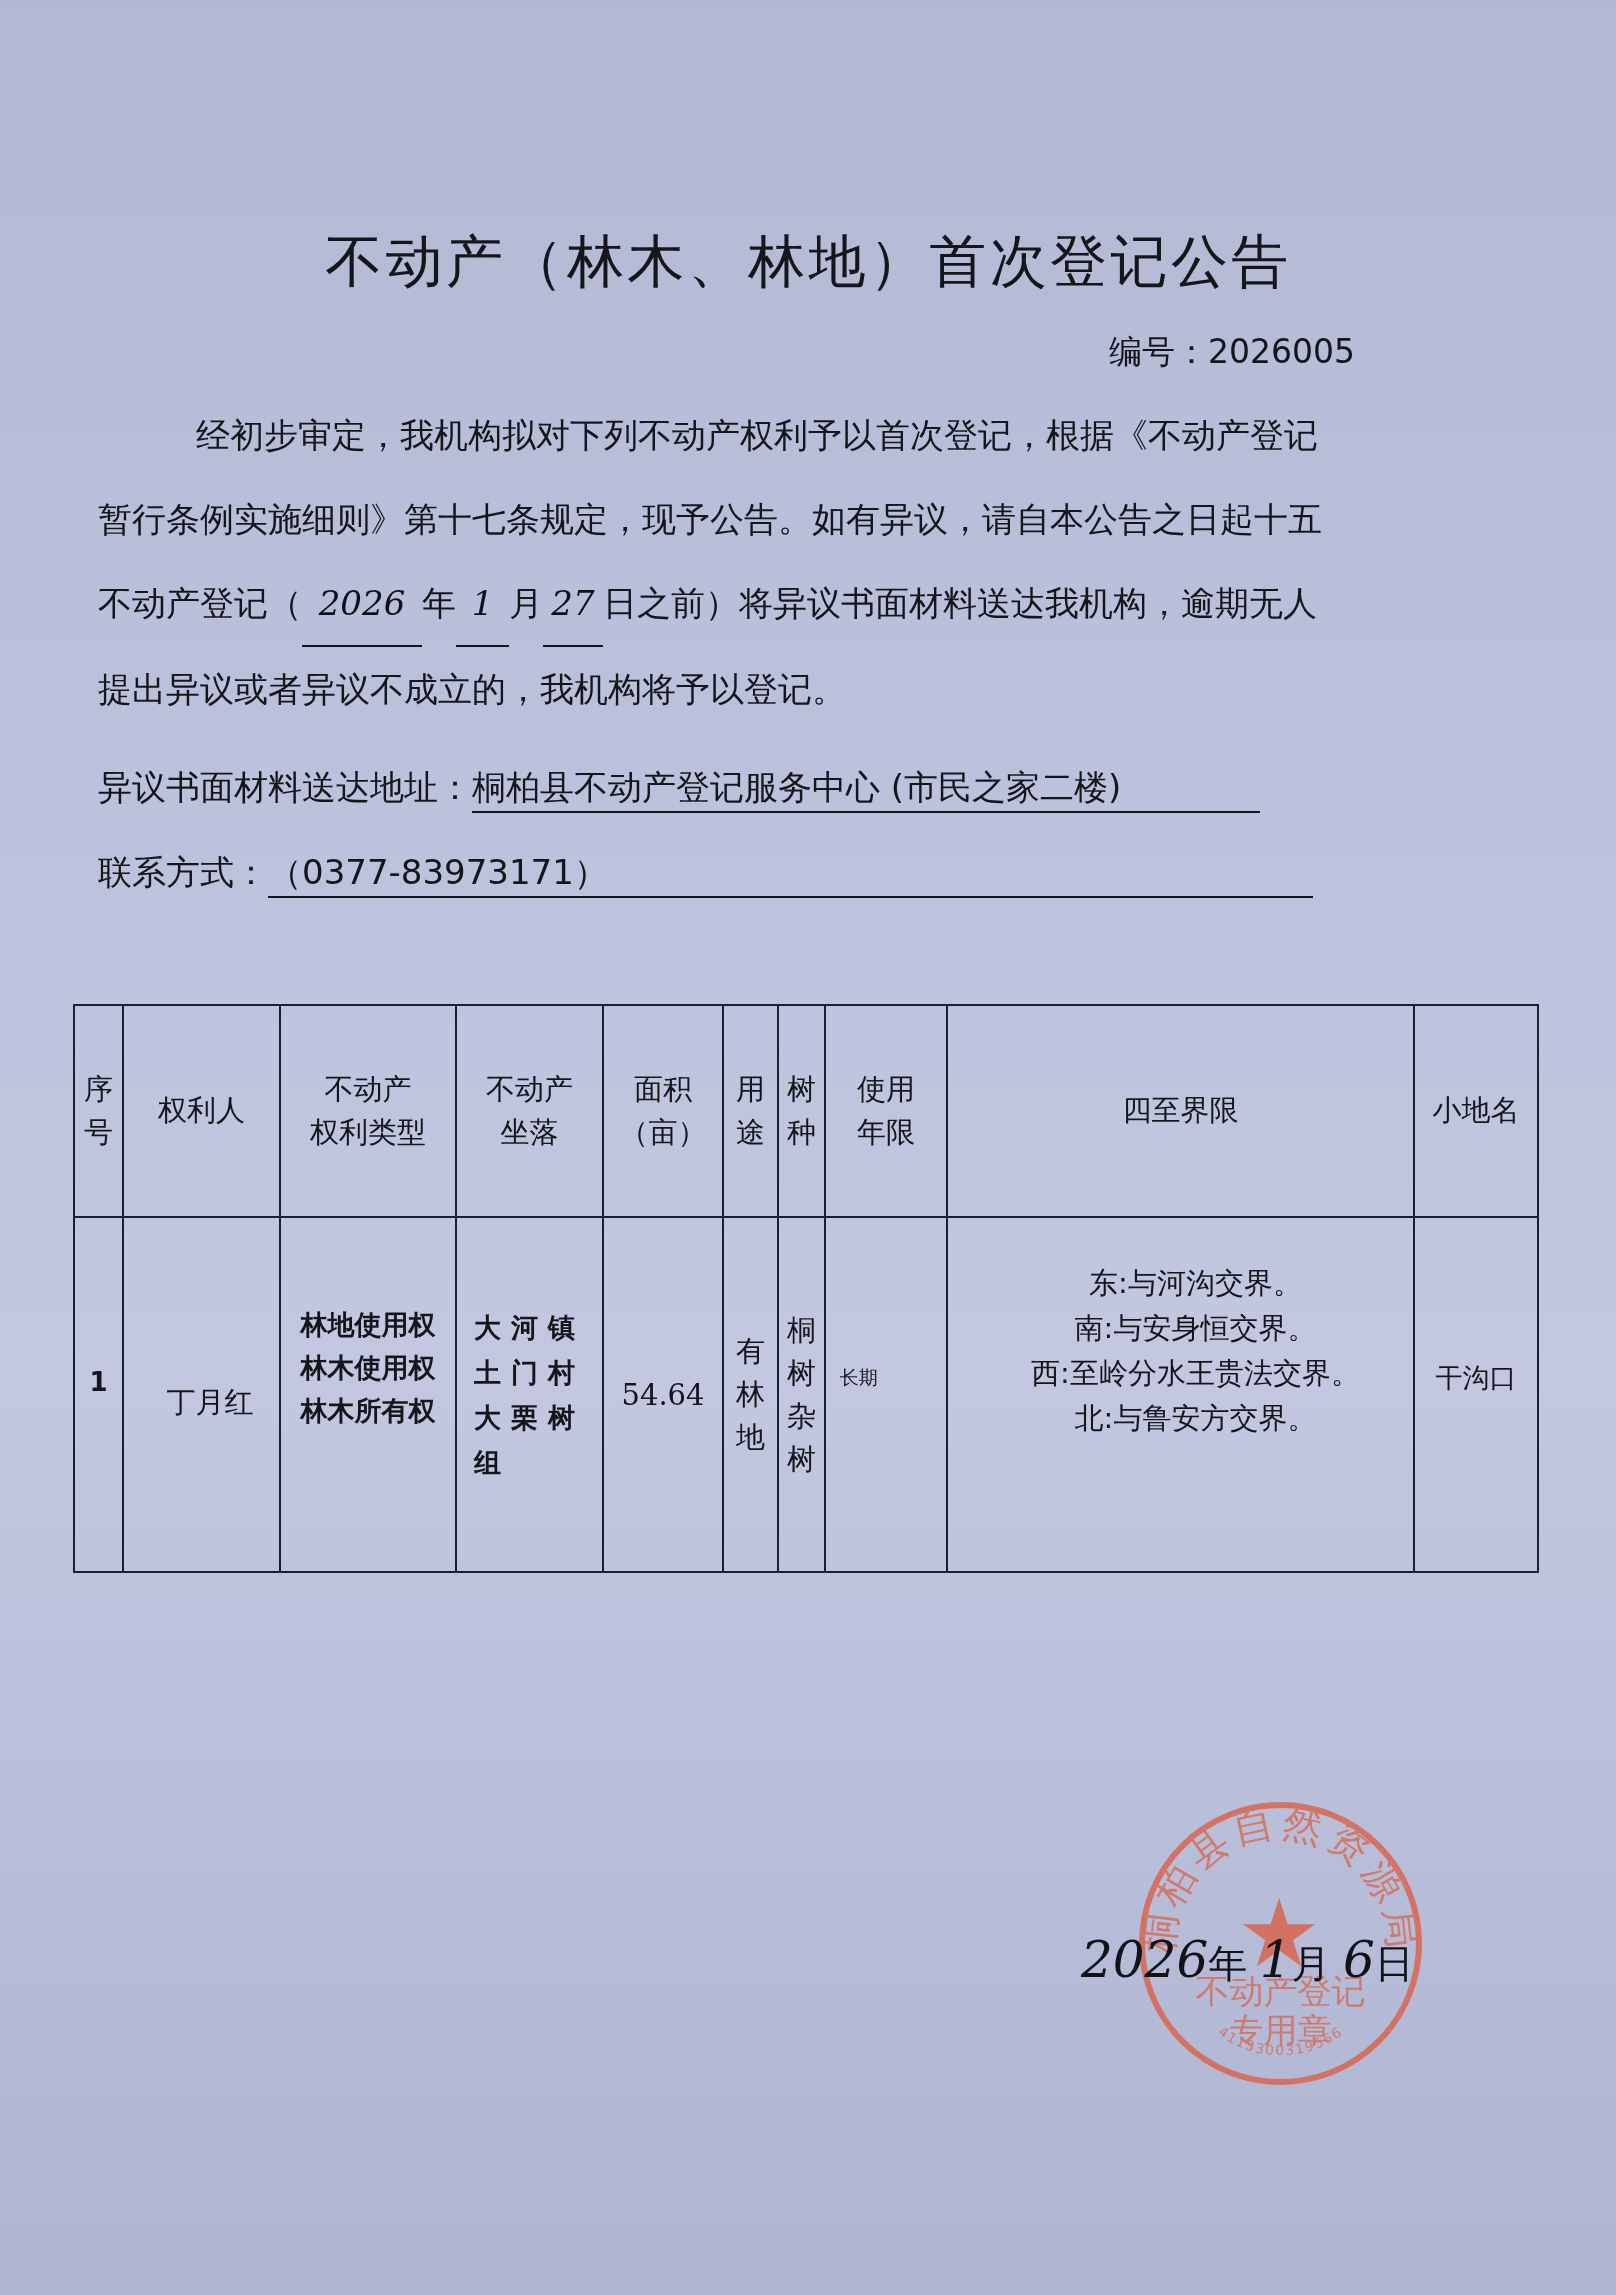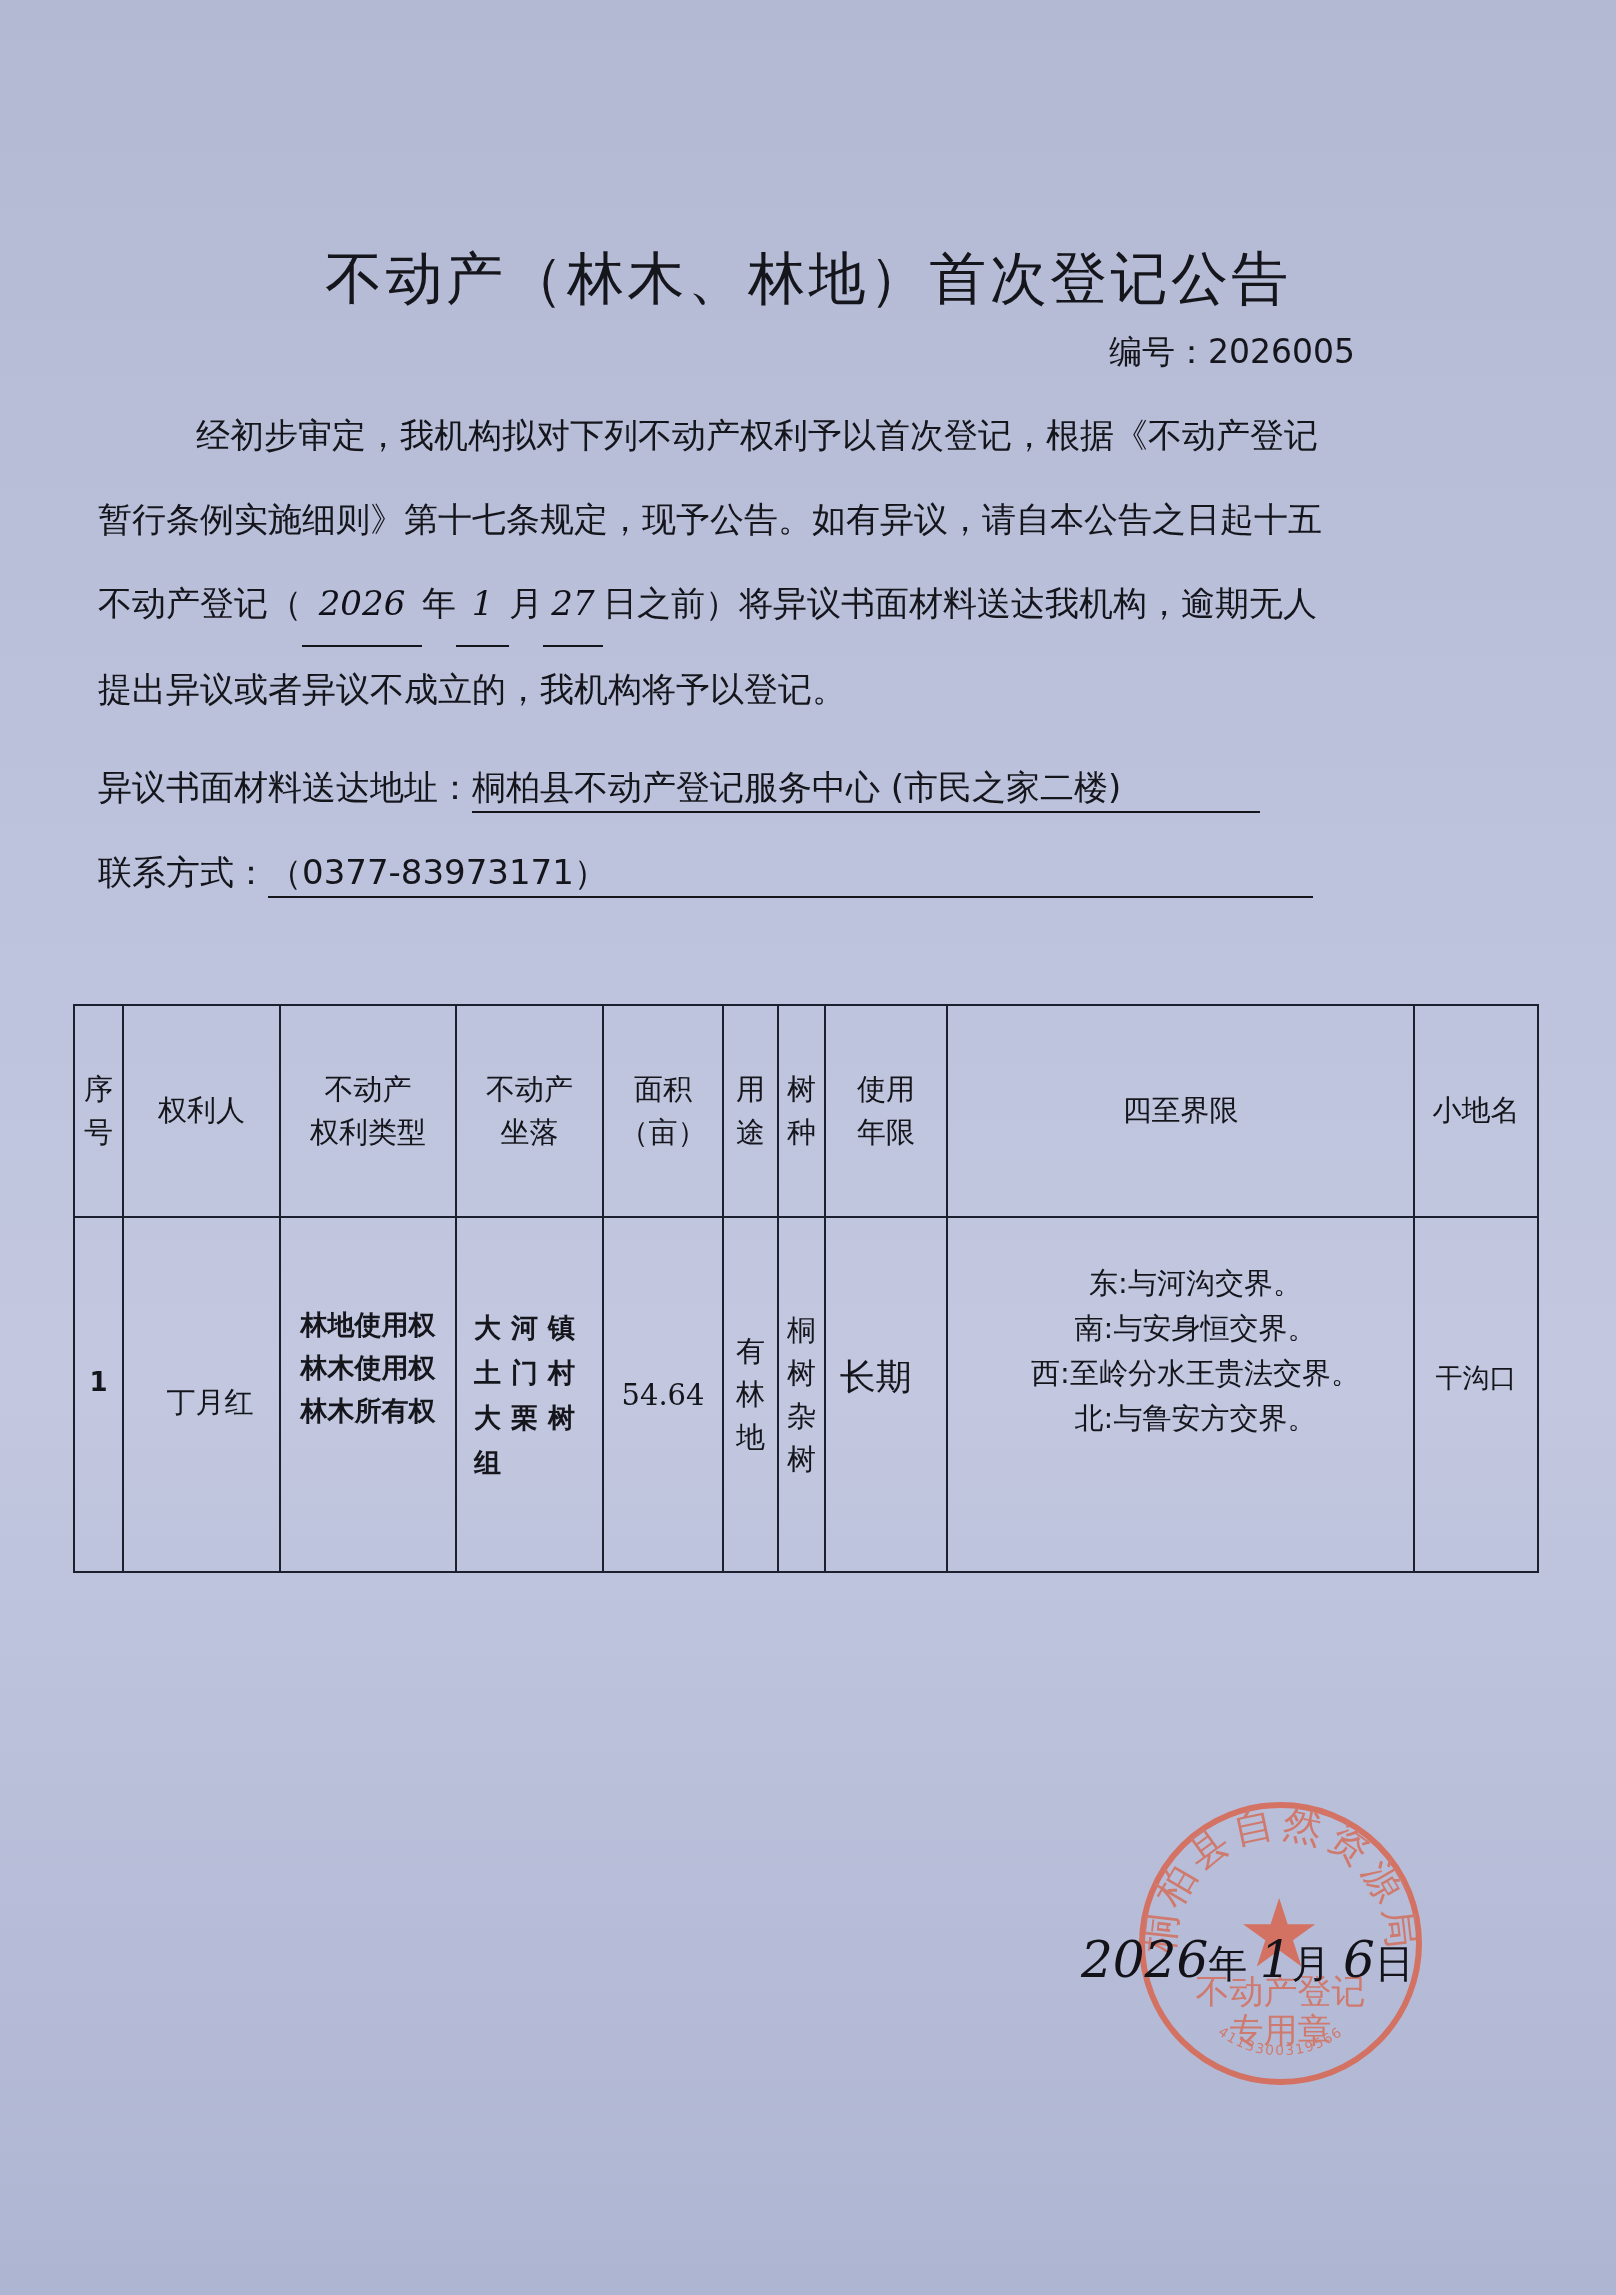--- a/index.html
+++ b/index.html
@@ -4,21 +4,21 @@
   <style>
     html, body { margin: 0; padding: 0; }
     body {
       width: 1617px; height: 2295px; overflow: hidden;
       background: linear-gradient(180deg, #b3b9d3 0%, #bcc2dc 35%, #c3c8e0 60%, #aeb5d2 100%);
       font-family: "DejaVu Sans", "Liberation Sans", sans-serif;
       color: #1a1a22; position: relative;
     }
     .page { position: absolute; left: 0; top: 0; width: 1617px; height: 2295px; }
     .title {
-      position: absolute; top: 241px; left: 0; width: 1617px; text-align: center;
+      position: absolute; top: 224px; left: 0; width: 1617px; text-align: center;
       font-size: 57px; letter-spacing: 3.4px; color: #15151c;
     }
     .docno { position: absolute; top: 330px; left: 1109px; font-size: 33px; color: #15151c; }
     .para {
       position: absolute; left: 98px; width: 1413px; font-size: 34px; line-height: 84px; color: #15151c;
     }
     .para p { margin: 0; }
     .indent { padding-left: 98px; }
     .hand {
       display: inline-block; border-bottom: 2.6px solid #15151c;
@@ -156,21 +156,21 @@
           <span>有</span>
             <span>林</span>
             <span>地</span>
         </td>
         <td class="vert">
           <span>桐</span>
             <span>树</span>
             <span>杂</span>
             <span>树</span>
         </td>
-        <td style="text-align:left;padding-left:13.7px;font-size:36px;padding-bottom:34px;font-family:Liberation Serif, serif;">长期</td>
+        <td style="text-align:left;padding-left:13.7px;font-size:19px;padding-bottom:34px;font-family:Liberation Serif, serif;">长期</td>
         <td class="bound" style="vertical-align:top;padding-top:43px;">
           <span>东:与河沟交界。</span>
           <span>南:与安身恒交界。</span>
           <span>西:至岭分水王贵法交界。</span>
           <span>北:与鲁安方交界。</span>
         </td>
         <td style="font-size:27px;padding-bottom:34px;margin-top:20px;">干沟口</td>
       </tr>
     </tbody>
   </table>

